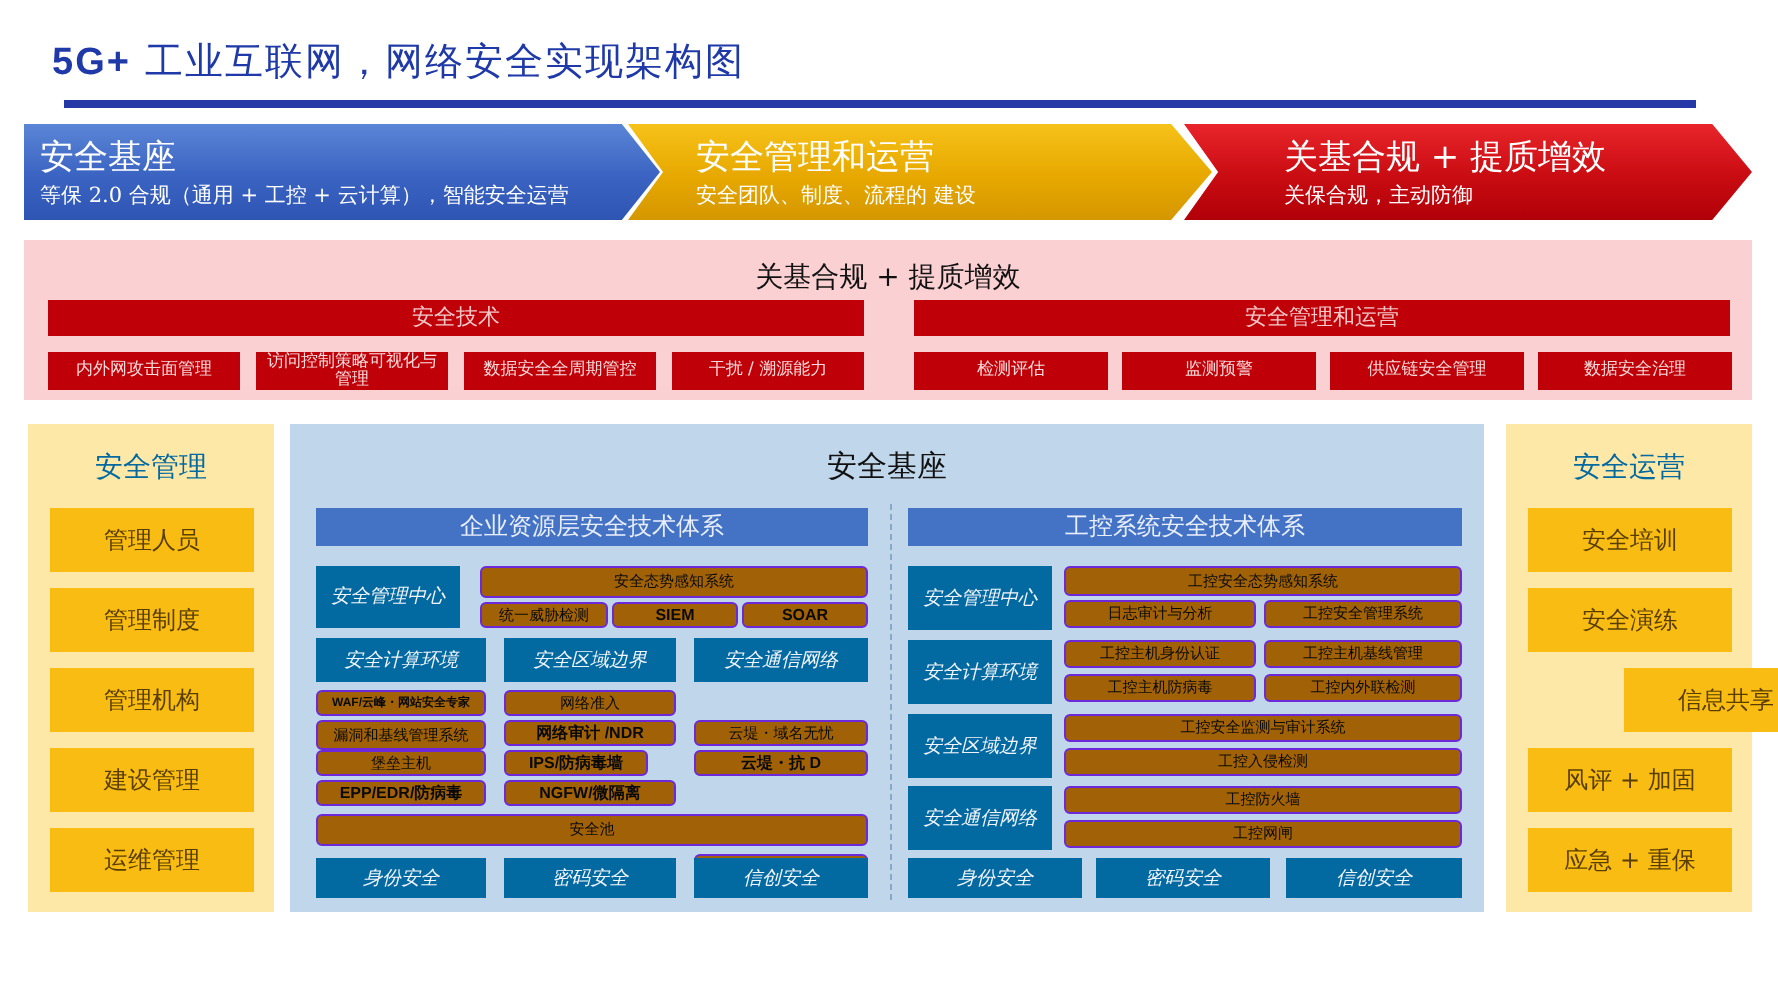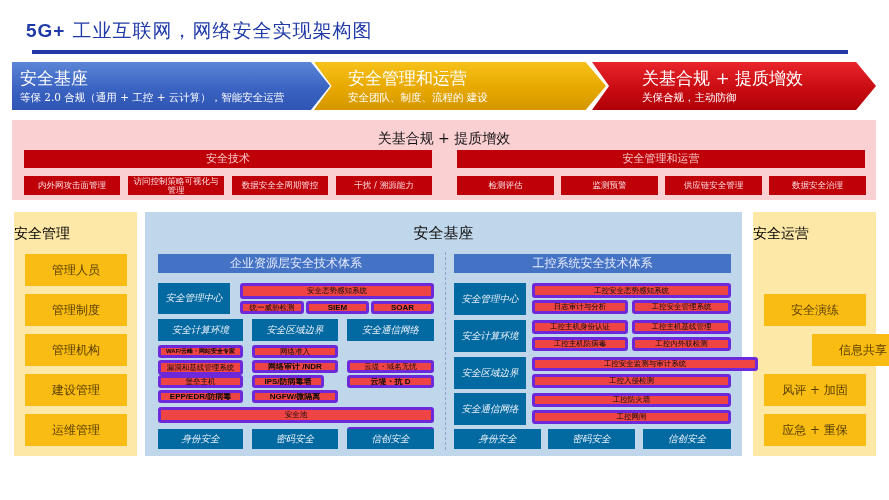--- a/index.html
+++ b/index.html
@@ -22,30 +22,30 @@
   .chev3 .h, .chev3 .s { left: 50px; }
 
   
   .comp { position: absolute; left: 12px; top: 120px; width: 864px; height: 80px; background: #fbd0d2; }
   .comp-title { position: absolute; left: 0; right: 0; top: 10px; text-align: center; font-size: 14px; font-family: "DejaVu Serif", serif; color: #111; }
   .redbar { position: absolute; top: 30px; height: 18px; background: #c00008; color: #f4c8c8; font-size: 11px; text-align: center; line-height: 18px; font-family: "DejaVu Serif", serif; }
   .redbox { position: absolute; top: 56px; height: 19px; background: #c00008; color: #f7dada; font-size: 8.5px; text-align: center; display: flex; align-items: center; justify-content: center; line-height: 9px; padding: 0 2px; }
 
   
   .side { position: absolute; top: 212px; width: 123px; height: 244px; background: #fde8a8; }
-  .side-title { position: absolute; left: 0; right: 0; top: 13px; font-size: 14px; color: #000000; font-family: "DejaVu Serif", serif; }
+  .side-title { position: absolute; left: 0; right: 0; top: 13px; text-align: center; font-size: 14px; color: #0369a1; font-family: "DejaVu Serif", serif; }
   .side-item { position: absolute; left: 11px; width: 102px; height: 32px; background: #f8bc12; color: #5a3e00; font-size: 12px; text-align: center; line-height: 32px; font-family: "DejaVu Serif", serif; }
 
   
   .center { position: absolute; left: 145px; top: 212px; width: 597px; height: 244px; background: #c0d6ea; }
   .center-title { position: absolute; left: 0; right: 0; top: 12px; text-align: center; font-size: 15px; color: #111; font-family: "DejaVu Serif", serif; }
   .divider { position: absolute; left: 300px; top: 40px; bottom: 6px; border-left: 1px dashed #8aa6c9; }
   .bluebar { position: absolute; height: 19px; background: #4472c4; color: #e8eefc; text-align: center; font-size: 12px; line-height: 19px; font-family: "DejaVu Serif", serif; }
   .bluebox { position: absolute; background: #0369a1; color: #f0f4fc; font-size: 9.5px; display: flex; align-items: center; justify-content: center; font-style: italic; }
-  .pill { position: absolute; border: 3px solid #6d28d9; border-radius: 3px; background: #ef4444; color: #0a0a0a; font-size: 7.5px; text-align: center; display: flex; align-items: center; justify-content: center; white-space: nowrap; overflow: hidden; }
+  .pill { position: absolute; border: 1px solid #6d28d9; border-radius: 3px; background: #a16207; color: #0a0a0a; font-size: 7.5px; text-align: center; display: flex; align-items: center; justify-content: center; white-space: nowrap; overflow: hidden; }
   .pill.bold { font-weight: bold; font-family: "Liberation Sans", sans-serif; font-size: 8px; }
 </style>
 </head>
 <body>
 
 <div class="title"><b>5G+</b><span> 工业互联网，网络安全实现架构图</span></div>
 <div class="title-rule"></div>
 
 <div class="chev chev1">
   <div class="h">安全基座</div>
@@ -80,20 +80,21 @@
   <div class="side-title">安全管理</div>
   <div class="side-item" style="top:42px;">管理人员</div>
   <div class="side-item" style="top:82px;">管理制度</div>
   <div class="side-item" style="top:122px;">管理机构</div>
   <div class="side-item" style="top:162px;">建设管理</div>
   <div class="side-item" style="top:202px;">运维管理</div>
 </div>
 
 <div class="side" style="left:753px;">
   <div class="side-title">安全运营</div>
+  <div class="side-item" style="top:42px;">安全培训</div>
   <div class="side-item" style="top:82px;">安全演练</div>
   <div class="side-item" style="top:122px;margin-left:48px;">信息共享</div>
   <div class="side-item" style="top:162px;">风评 + 加固</div>
   <div class="side-item" style="top:202px;">应急 + 重保</div>
 </div>
 
 <div class="center">
   <div class="center-title">安全基座</div>
   <div class="divider"></div>
 
@@ -135,21 +136,21 @@
   <div class="pill" style="left:387px;top:88px;width:96px;height:14px;">日志审计与分析</div>
   <div class="pill" style="left:487px;top:88px;width:99px;height:14px;">工控安全管理系统</div>
 
   <div class="bluebox" style="left:309px;top:108px;width:72px;height:32px;">安全计算环境</div>
   <div class="pill" style="left:387px;top:108px;width:96px;height:14px;">工控主机身份认证</div>
   <div class="pill" style="left:487px;top:108px;width:99px;height:14px;">工控主机基线管理</div>
   <div class="pill" style="left:387px;top:125px;width:96px;height:14px;">工控主机防病毒</div>
   <div class="pill" style="left:487px;top:125px;width:99px;height:14px;">工控内外联检测</div>
 
   <div class="bluebox" style="left:309px;top:145px;width:72px;height:32px;">安全区域边界</div>
-  <div class="pill" style="left:387px;top:145px;width:226px;height:14px;">工控安全监测与审计系统</div>
+  <div class="pill" style="left:387px;top:145px;width:199px;height:14px;">工控安全监测与审计系统</div>
   <div class="pill" style="left:387px;top:162px;width:199px;height:14px;">工控入侵检测</div>
 
   <div class="bluebox" style="left:309px;top:181px;width:72px;height:32px;">安全通信网络</div>
   <div class="pill" style="left:387px;top:181px;width:199px;height:14px;">工控防火墙</div>
   <div class="pill" style="left:387px;top:198px;width:199px;height:14px;">工控网闸</div>
 
   <div class="bluebox" style="left:309px;top:217px;width:87px;height:20px;">身份安全</div>
   <div class="bluebox" style="left:403px;top:217px;width:87px;height:20px;">密码安全</div>
   <div class="bluebox" style="left:498px;top:217px;width:88px;height:20px;">信创安全</div>
 </div>

